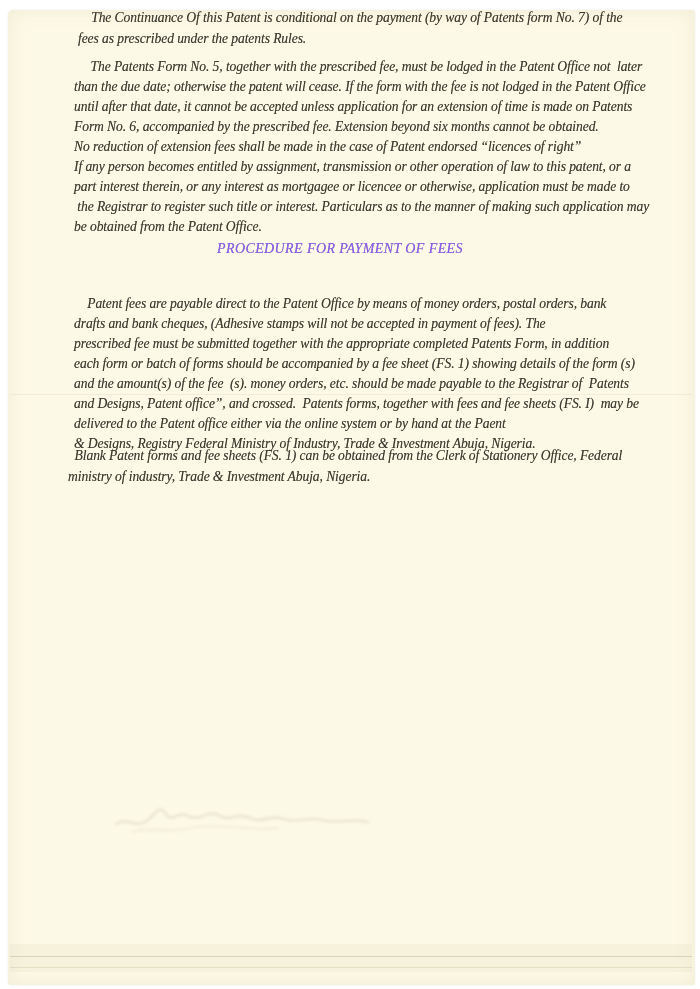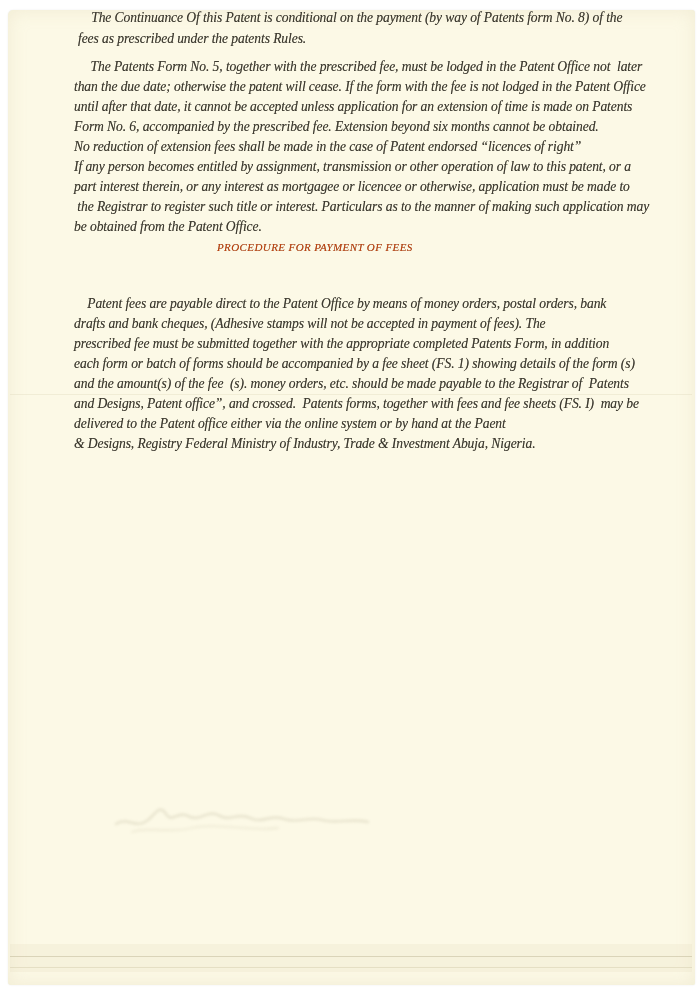--- a/index.html
+++ b/index.html
@@ -27,23 +27,23 @@
     letter-spacing: -0.1px;
     color: #3d3a30;
     text-shadow: 0 0 0.5px rgba(61,58,48,0.55);
   }
   #para1 { left: 78px; top: 7px;   line-height: 21px; }
   #para2 { left: 74px; top: 57px;  line-height: 20px; font-style: italic; }
   #heading {
     position: absolute;
     left: 217px; top: 241px;
     font-style: italic;
-    font-size: 11px;
+    font-size: 14px;
     letter-spacing: 0.4px;
-    color: #c2410c;
+    color: #8b5cf6;
     text-shadow: 0 0 0.5px rgba(61,58,48,0.55);
     white-space: pre;
   }
   #para3 { left: 74px; top: 282px; line-height: 20px; margin-top: 12px; }
   #para4 { left: 68px; top: 445px; line-height: 21px; }
 
   .fold-line {
     position: absolute;
     left: 10px; right: 8px;
     height: 1px;
@@ -63,21 +63,21 @@
     pointer-events: none;
   }
 </style>
 </head>
 <body>
 
 <div id="screenshot">
 
   <div class="paper"></div>
 
-  <div id="para1" class="para">    The Continuance Of this Patent is conditional on the payment (by way of Patents form No. 8) of the
+  <div id="para1" class="para">    The Continuance Of this Patent is conditional on the payment (by way of Patents form No. 7) of the
 fees as prescribed under the patents Rules.</div>
 
   <div id="para2" class="para">     The Patents Form No. 5, together with the prescribed fee, must be lodged in the Patent Office not  later
 than the due date; otherwise the patent will cease. If the form with the fee is not lodged in the Patent Office
 until after that date, it cannot be accepted unless application for an extension of time is made on Patents
 Form No. 6, accompanied by the prescribed fee. Extension beyond six months cannot be obtained.
 No reduction of extension fees shall be made in the case of Patent endorsed “licences of right”
 If any person becomes entitled by assignment, transmission or other operation of law to this patent, or a
 part interest therein, or any interest as mortgagee or licencee or otherwise, application must be made to
  the Registrar to register such title or interest. Particulars as to the manner of making such application may
@@ -87,20 +87,22 @@
 
   <div id="para3" class="para">    Patent fees are payable direct to the Patent Office by means of money orders, postal orders, bank
 drafts and bank cheques, (Adhesive stamps will not be accepted in payment of fees). The
 prescribed fee must be submitted together with the appropriate completed Patents Form, in addition
 each form or batch of forms should be accompanied by a fee sheet (FS. 1) showing details of the form (s)
 and the amount(s) of the fee  (s). money orders, etc. should be made payable to the Registrar of  Patents
 and Designs, Patent office”, and crossed.  Patents forms, together with fees and fee sheets (FS. I)  may be
 delivered to the Patent office either via the online system or by hand at the Paent
 &amp; Designs, Registry Federal Ministry of Industry, Trade &amp; Investment Abuja, Nigeria.</div>
 
+  <div id="para4" class="para">  Blank Patent forms and fee sheets (FS. 1) can be obtained from the Clerk of Stationery Office, Federal
+ministry of industry, Trade &amp; Investment Abuja, Nigeria.</div>
 
   <svg class="smudge" viewBox="0 0 270 62" xmlns="http://www.w3.org/2000/svg" aria-hidden="true">
     <path d="M8 38 C 20 30, 28 44, 40 34 C 48 27, 52 18, 58 28 C 64 38, 70 24, 80 30
              C 92 37, 100 22, 112 30 C 122 36, 130 26, 142 32 C 154 38, 162 28, 176 33
              C 190 38, 200 30, 214 34 C 228 38, 244 32, 260 36" fill="none" stroke="rgba(150,140,105,0.55)" stroke-width="2.2" stroke-linecap="round"></path>
     <path d="M24 46 C 40 40, 60 48, 84 42 C 108 36, 140 46, 170 42" fill="none" stroke="rgba(160,150,115,0.35)" stroke-width="1.8" stroke-linecap="round"></path>
   </svg>
 
   <div id="fold-mid" class="fold-line"></div>
   <div id="fold-band" class="fold-line"></div>

